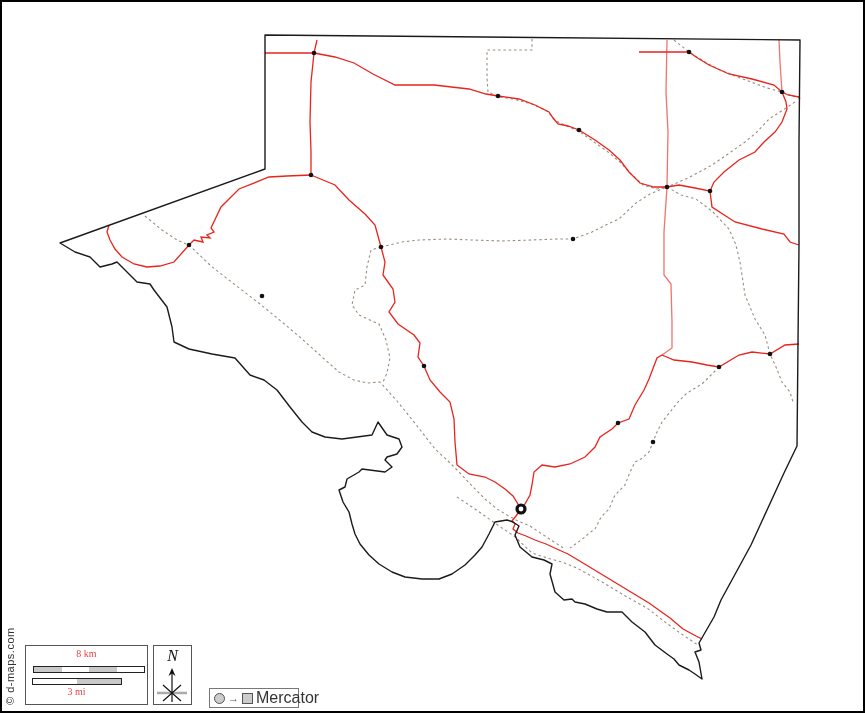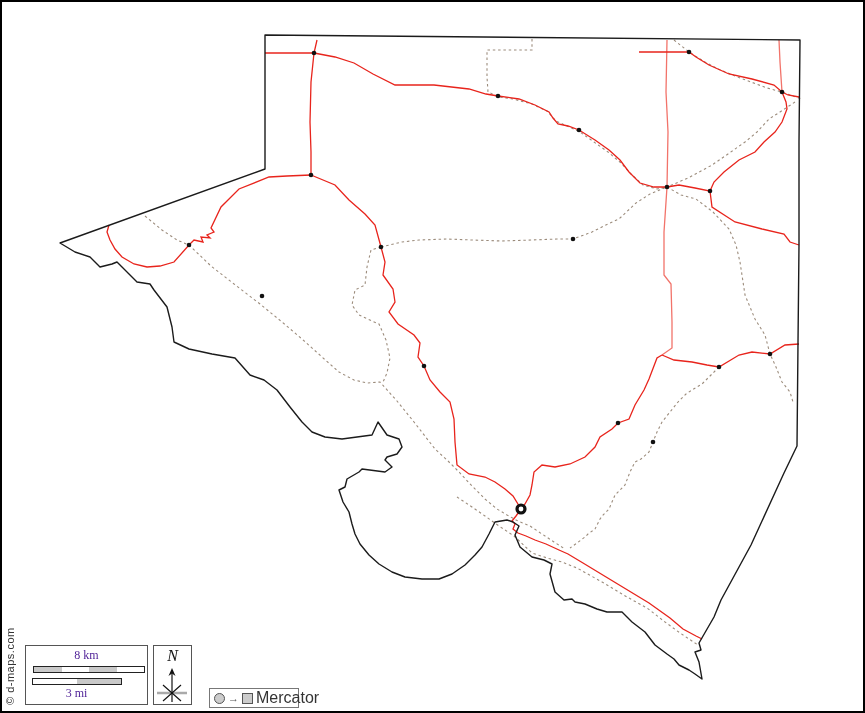--- a/index.html
+++ b/index.html
@@ -8,21 +8,21 @@
     background:#ffffff;border:2px solid #000;overflow:hidden;
     font-family:"Liberation Sans", sans-serif;
   }
   svg{position:absolute;left:0;top:0;}
   .legend-box{
     position:absolute;background:#fff;border:1px solid #555;box-sizing:border-box;
   }
   #scale-box{left:23px;top:643px;width:123px;height:60px;}
   .scale-label{
     position:absolute;width:100%;text-align:center;
-    font-family:"Liberation Serif", serif;font-size:12px;color:#4c1d95;
+    font-family:"Liberation Serif", serif;font-size:10px;color:#ef4444;
   }
   #km-label{top:2px;}
   #mi-label{top:40px;width:101px;left:0;}
   .bar{position:absolute;border:1px solid #222;display:flex;box-sizing:border-box;height:7px;}
   #km-bar{left:7px;top:20px;width:112px;}
   #mi-bar{left:6px;top:32px;width:90px;}
   .seg{flex:1 1 auto;height:100%;}
   .seg.g{background:#c9c9c9;}
   .seg.w{background:#ffffff;}
   #north-box{left:151px;top:643px;width:39px;height:60px;}

